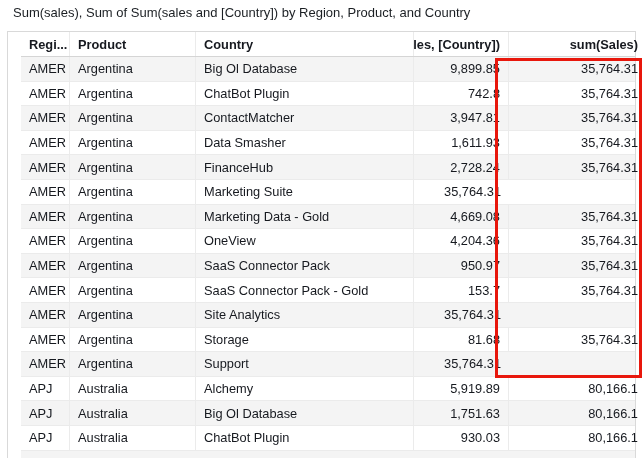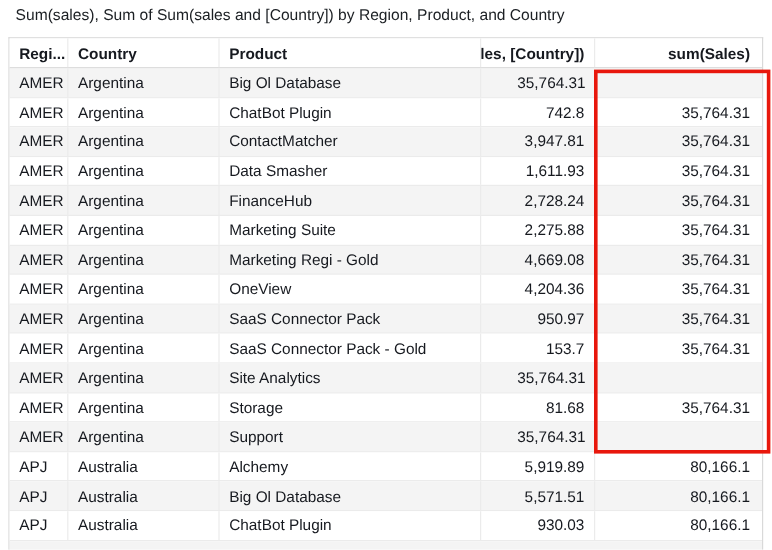--- a/index.html
+++ b/index.html
@@ -19,20 +19,21 @@
     border:1px solid #d9d9d9;border-bottom:none;
     background:#fff;
   }
   .row{
     display:grid;
     grid-template-columns:49px 126px 218px 95px 137px;
     height:24.6px;
     box-sizing:border-box;
     border-bottom:1px solid #ebebeb;
     background:#fff;
+    margin-left:13px;
   }
   .row.head{height:25px;border-bottom:1px solid #d5d5d5;}
   .row.alt{background:#f4f4f4;}
   .row.partial{height:7px;border-bottom:none;}
   .cell{
     display:flex;align-items:center;
     padding:0 8px;
     font-size:12.8px;
     white-space:nowrap;overflow:hidden;
     border-right:1px solid #ebebeb;
@@ -51,30 +52,31 @@
   }
 </style>
 </head>
 <body>
 
 <div class="title">Sum(sales), Sum of Sum(sales and [Country]) by Region, Product, and Country</div>
 
 <div class="table">
   <div class="row head">
       <div class="cell left">Regi...</div>
+      <div class="cell left">Product</div>
       <div class="cell left">Country</div>
-      <div class="cell left">Product</div>
       <div class="cell right">sum(Sales, [Country])</div>
       <div class="cell right">sum(Sales)</div>
     </div>
   <div>
       <div class="row alt">
         <div class="cell left">AMER</div>
         <div class="cell left">Argentina</div>
         <div class="cell left">Big Ol Database</div>
+        <div class="cell right">9,899.85</div>
         <div class="cell right">35,764.31</div>
       </div>
       <div class="row">
         <div class="cell left">AMER</div>
         <div class="cell left">Argentina</div>
         <div class="cell left">ChatBot Plugin</div>
         <div class="cell right">742.8</div>
         <div class="cell right">35,764.31</div>
       </div>
       <div class="row alt">
@@ -95,27 +97,26 @@
         <div class="cell left">AMER</div>
         <div class="cell left">Argentina</div>
         <div class="cell left">FinanceHub</div>
         <div class="cell right">2,728.24</div>
         <div class="cell right">35,764.31</div>
       </div>
       <div class="row">
         <div class="cell left">AMER</div>
         <div class="cell left">Argentina</div>
         <div class="cell left">Marketing Suite</div>
-        <div class="cell right">2,275.88</div>
         <div class="cell right">35,764.31</div>
       </div>
       <div class="row alt">
         <div class="cell left">AMER</div>
         <div class="cell left">Argentina</div>
-        <div class="cell left">Marketing Regi - Gold</div>
+        <div class="cell left">Marketing Data - Gold</div>
         <div class="cell right">4,669.08</div>
         <div class="cell right">35,764.31</div>
       </div>
       <div class="row">
         <div class="cell left">AMER</div>
         <div class="cell left">Argentina</div>
         <div class="cell left">OneView</div>
         <div class="cell right">4,204.36</div>
         <div class="cell right">35,764.31</div>
       </div>
@@ -156,21 +157,21 @@
         <div class="cell left">APJ</div>
         <div class="cell left">Australia</div>
         <div class="cell left">Alchemy</div>
         <div class="cell right">5,919.89</div>
         <div class="cell right">80,166.1</div>
       </div>
       <div class="row alt">
         <div class="cell left">APJ</div>
         <div class="cell left">Australia</div>
         <div class="cell left">Big Ol Database</div>
-        <div class="cell right">5,571.51</div>
+        <div class="cell right">1,751.63</div>
         <div class="cell right">80,166.1</div>
       </div>
       <div class="row">
         <div class="cell left">APJ</div>
         <div class="cell left">Australia</div>
         <div class="cell left">ChatBot Plugin</div>
         <div class="cell right">930.03</div>
         <div class="cell right">80,166.1</div>
       </div>
       <div class="row alt partial"></div>

